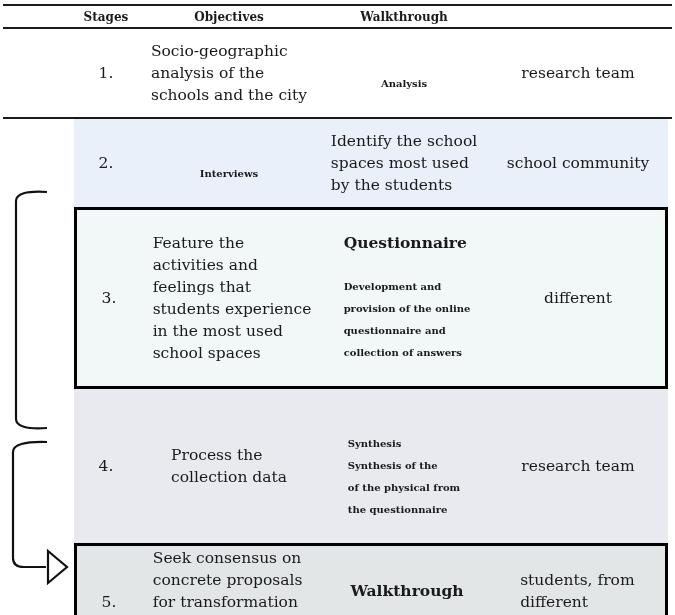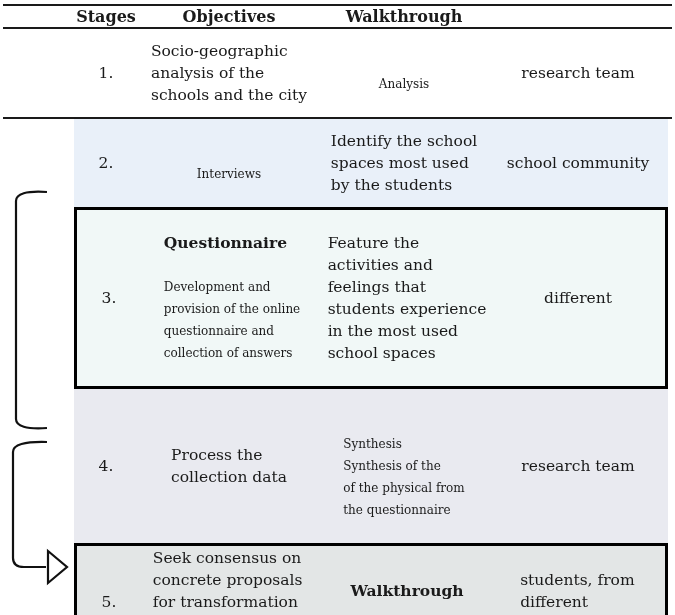--- a/index.html
+++ b/index.html
@@ -12,26 +12,26 @@
   .rule{height:2px;background:#1a1a1a;margin:0 3px;}
   .rule.top{margin-top:4px;}
 
   .grid-row{display:grid;grid-template-columns:74px 594px 7px;}
   .hdr-inner,.rowbox{
     display:grid;grid-template-columns:64px 182px 168px 1fr;
     align-items:center;justify-items:center;
     box-sizing:border-box;
   }
   .hdr-inner{min-height:21px;}
-  .hdr-cell{font-weight:bold;font-size:16px;text-align:center;}
+  .hdr-cell{font-weight:bold;font-size:12px;text-align:center;}
 
   .cell{font-size:15.5px;line-height:22px;white-space:pre-line;}
   .method-title{display:block;font-weight:bold;font-size:15.5px;line-height:22px;}
   .method-title:empty{display:none;}
-  .method-body{display:block;font-size:12px;line-height:22px;white-space:pre-line;}
+  .method-body{display:block;font-size:10px;line-height:22px;white-space:pre-line;font-weight:bold;}
   .method-body:empty{display:none;}
 
   .r1 .rowbox{min-height:68px;}
   .r2 .rowbox{min-height:69px;}
   .r3 .rowbox{min-height:142px;}
   .r4 .rowbox{min-height:93px;}
   .r5 .rowbox{min-height:118px;}
   .boxed .rowbox{border:3px solid #000000;}
 
   .figure-overlay{position:absolute;left:0;top:0;width:675px;height:615px;z-index:1;}
@@ -94,33 +94,33 @@
 by the students</div>
       <div class="cell">school community</div>
     </div>
     <div></div>
   </div>
 
   <div class="grid-row r3 boxed">
     <div></div>
     <div class="rowbox" style="background: rgb(241, 248, 247);">
       <div class="cell">3.</div>
+      <div class="cell">Feature the
+activities and
+feelings that
+students experience
+in the most used
+school spaces</div>
       <div class="cell">
         <span class="method-title">Questionnaire</span>
         <span class="method-body">Development and
 provision of the online
 questionnaire and
 collection of answers</span>
       </div>
-      <div class="cell">Feature the
-activities and
-feelings that
-students experience
-in the most used
-school spaces</div>
       <div class="cell">different</div>
     </div>
     <div></div>
   </div>
 
   <div class="grid-row r4">
     <div></div>
     <div class="rowbox" style="background: rgb(233, 234, 240);">
       <div class="cell">4.</div>
       <div class="cell">Process the

